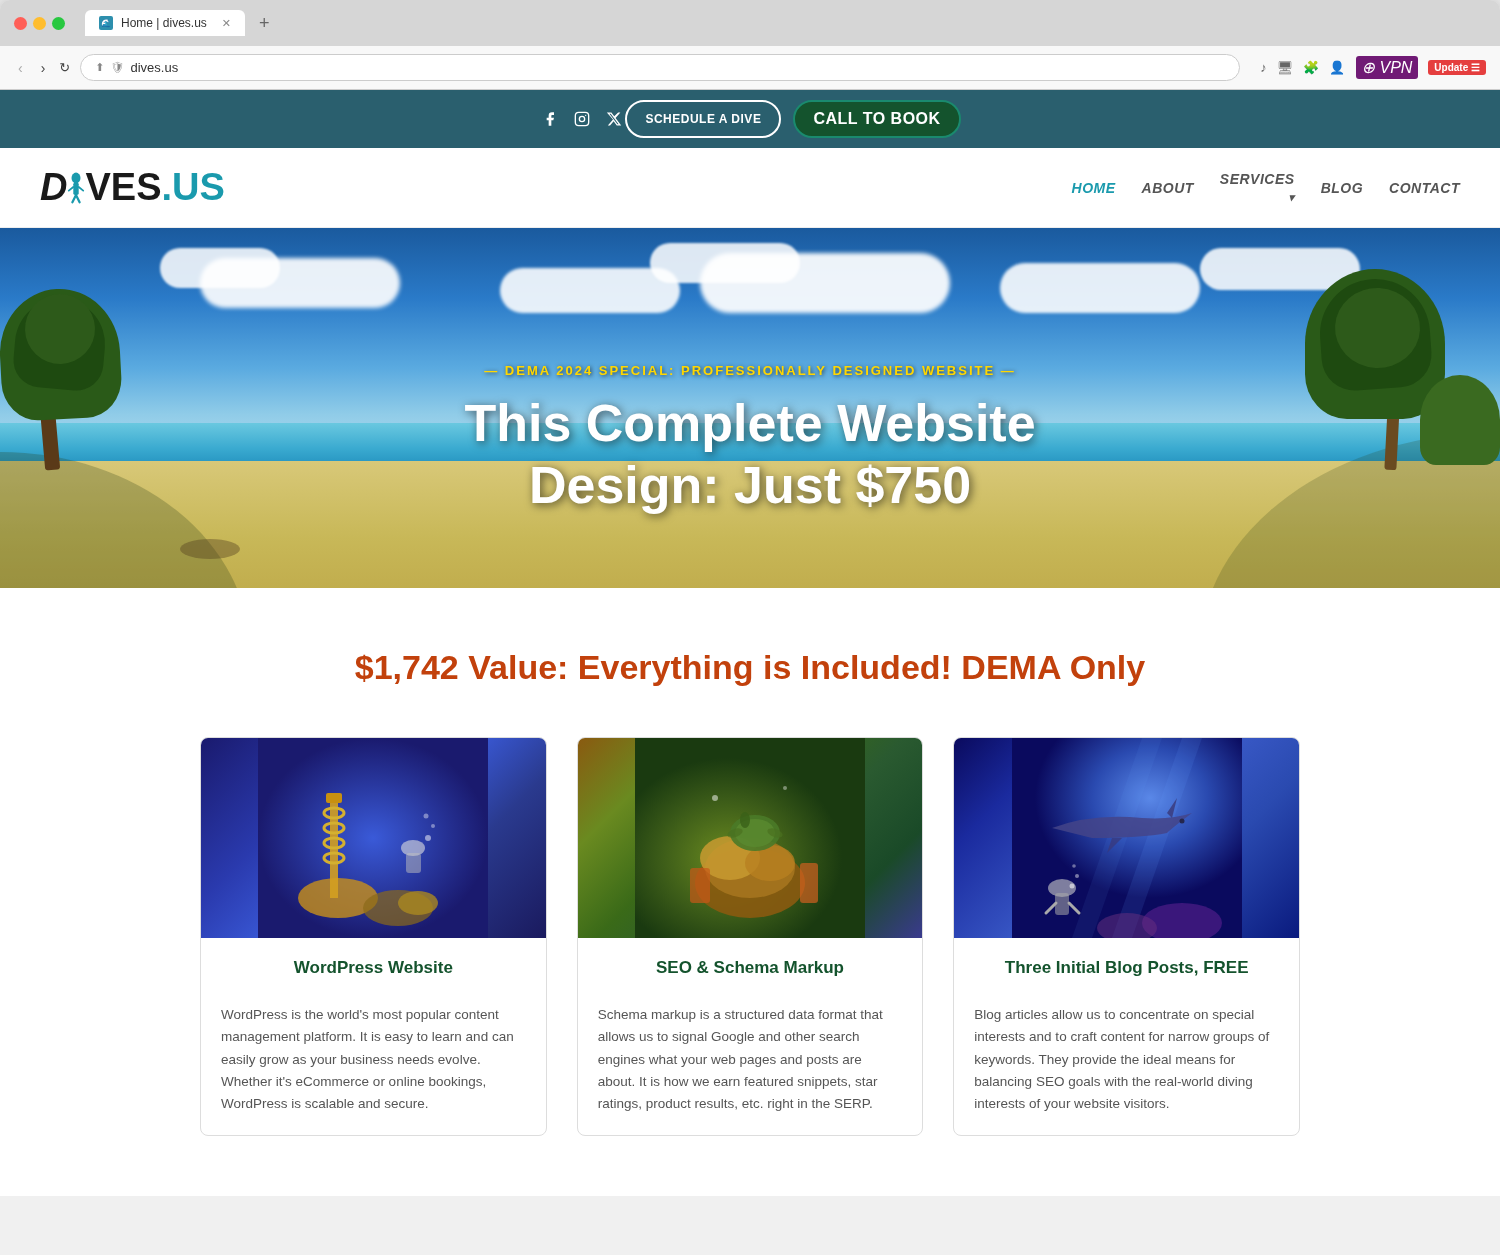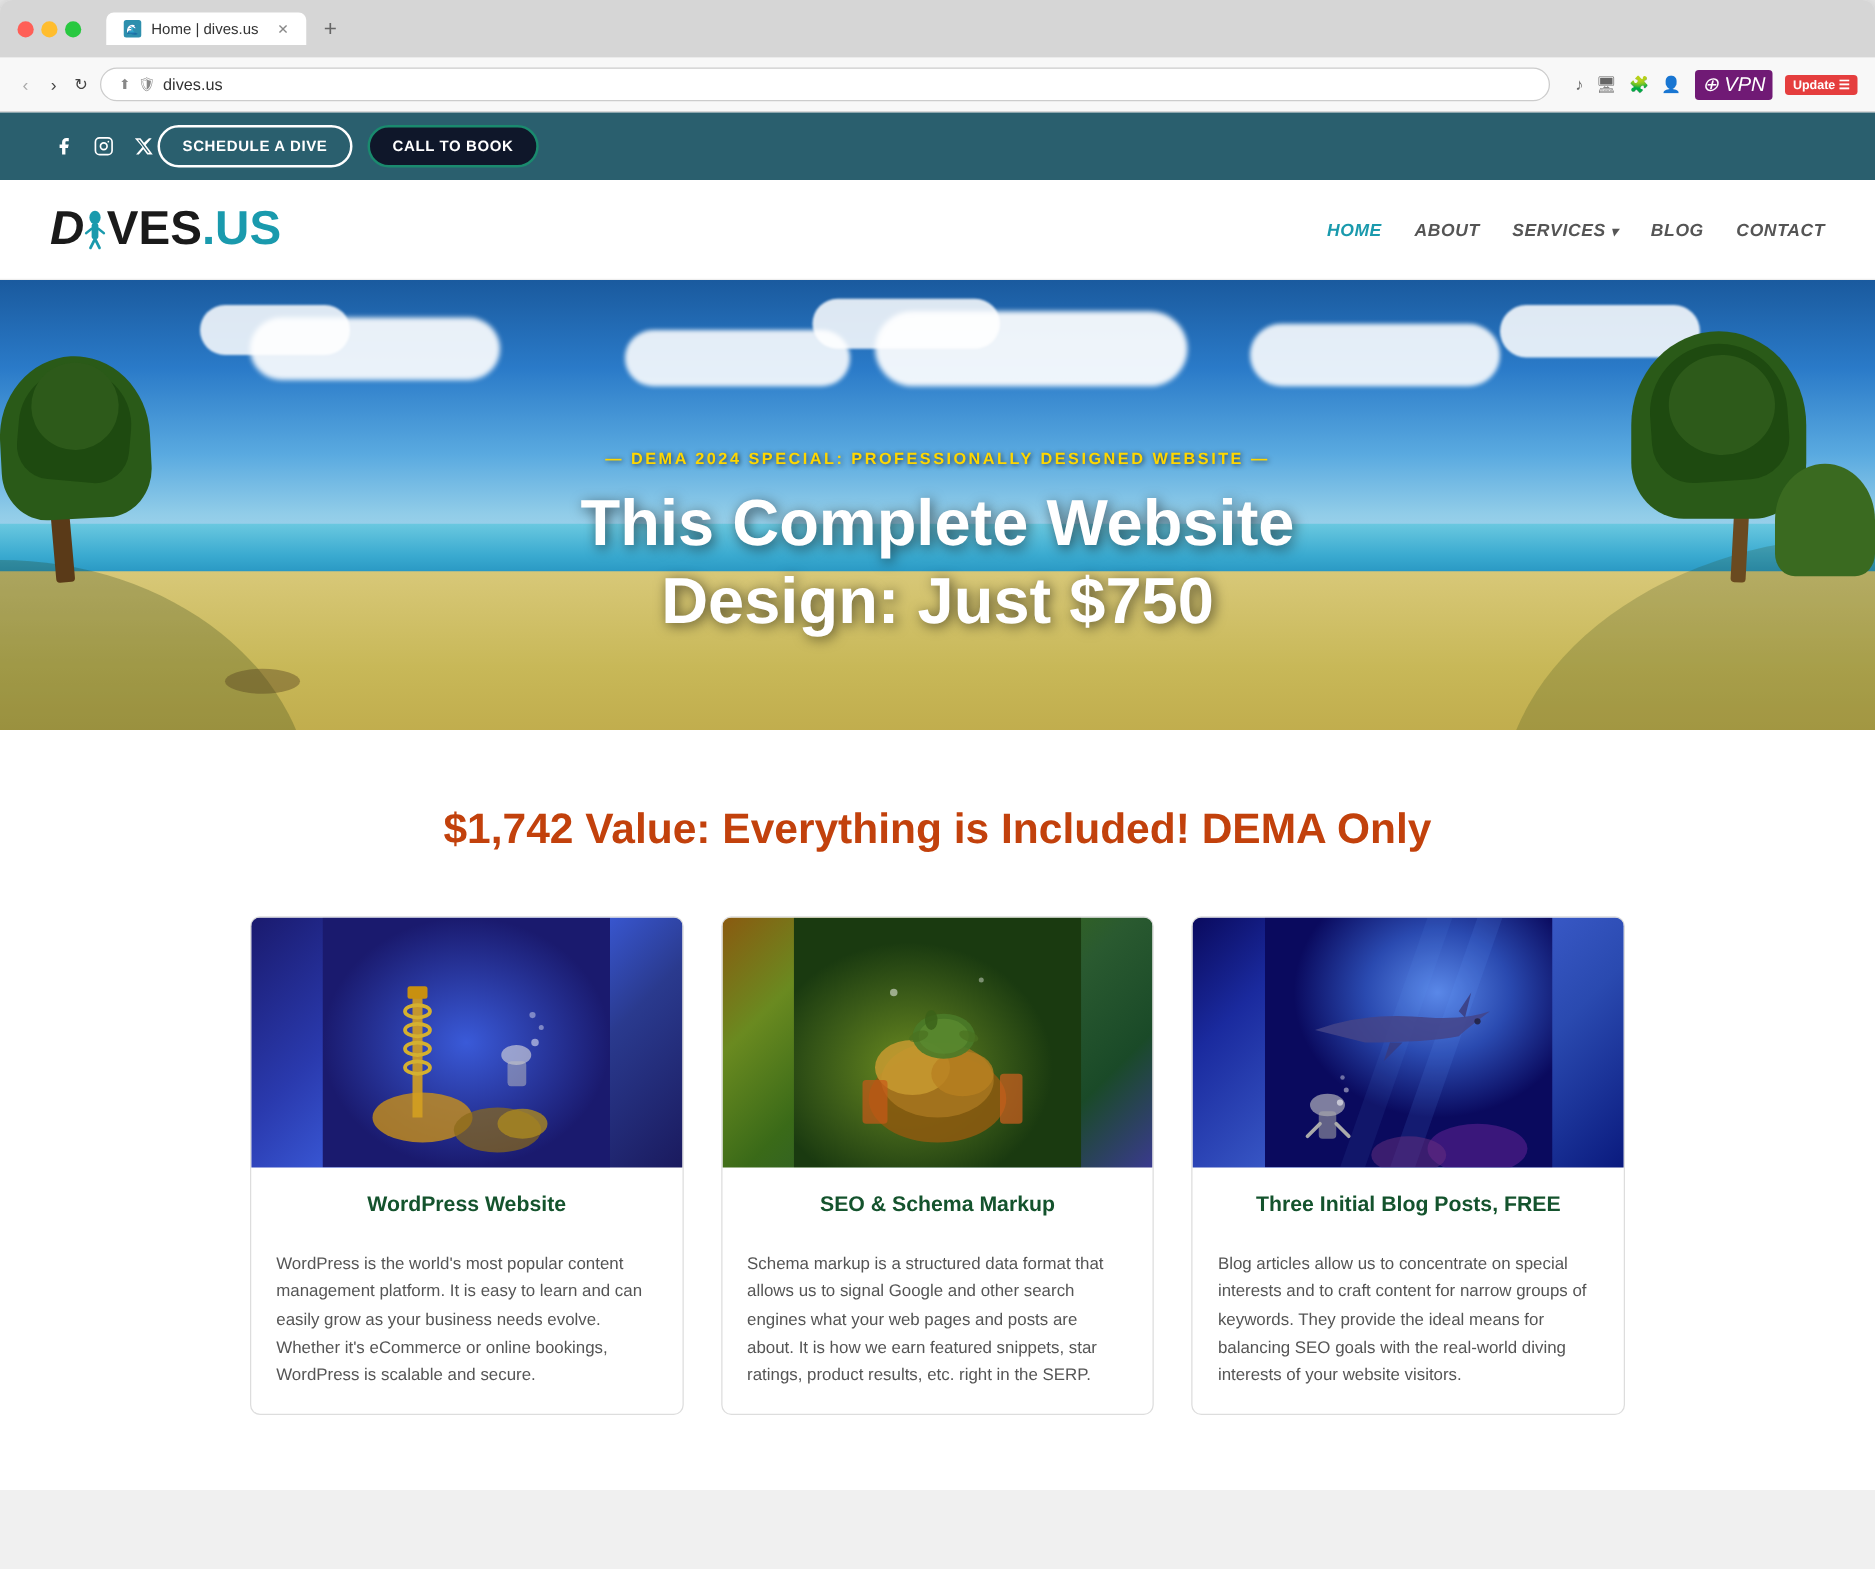--- a/index.html
+++ b/index.html
@@ -26,33 +26,33 @@
     .url-bar { flex: 1; background: white; border: 1px solid #ccc; border-radius: 20px; padding: 5px 14px; font-size: 13px; color: #333; display: flex; align-items: center; gap: 6px; }
     .url-icon { color: #888; font-size: 11px; }
     .browser-icons { display: flex; gap: 10px; align-items: center; margin-left: 10px; color: #666; font-size: 13px; }
     .vpn-badge { background: #701a75; color: white; font-size: 16px; padding: 2px 6px; border-radius: 3px; font-style: italic; }
     .update-badge { background: #e53e3e; color: white; font-size: 10px; padding: 2px 6px; border-radius: 3px; font-weight: bold; }
 
     
     .website { background: white; }
 
     
-    .top-bar { background: #2a5f6e; padding: 10px 40px; display: flex; align-items: center; justify-content: flex-start; }
+    .top-bar { background: #2a5f6e; padding: 10px 40px; display: flex; align-items: center; justify-content: center; }
     .social-icons { display: flex; gap: 10px; align-items: center; }
     .social-icon { color: white; font-size: 14px; cursor: pointer; width: 22px; height: 22px; display: flex; align-items: center; justify-content: center; }
     .top-buttons { display: flex; gap: 12px; }
     .btn-schedule { background: transparent; border: 2px solid white; color: white; padding: 8px 18px; border-radius: 25px; font-size: 12px; font-weight: 700; cursor: pointer; letter-spacing: 0.5px; text-transform: uppercase; }
-    .btn-call { background: #0f172a; border: 2px solid #1a8a6e; color: white; padding: 8px 18px; border-radius: 25px; font-size: 12px; font-weight: 700; cursor: pointer; letter-spacing: 0.5px; text-transform: uppercase; }
+    .btn-call { background: #14532d; border: 2px solid #1a8a6e; color: white; padding: 8px 18px; border-radius: 25px; font-size: 16px; font-weight: 700; cursor: pointer; letter-spacing: 0.5px; text-transform: uppercase; }
 
     
     .site-header { background: white; padding: 18px 40px; display: flex; align-items: center; justify-content: space-between; border-bottom: 1px solid #eee; }
     nav { display: flex; gap: 26px; align-items: center; font-style: italic; }
     .nav-item { font-size: 14px; font-weight: 600; color: #555; text-decoration: none; cursor: pointer; letter-spacing: 0.5px; text-transform: uppercase; }
     .nav-item.active { color: #1a9aad; }
-    .nav-item-services { display: flex; align-items: flex-end; gap: 4px; }
+    .nav-item-services { display: flex; align-items: flex-end; gap: 4px; flex-direction: column; }
     .nav-dropdown-arrow { font-size: 11px; color: #555; }
 
     
     .hero { position: relative; height: 360px; overflow: hidden; }
     .hero-text-overlay { position: absolute; top: 50%; left: 50%; transform: translate(-50%, -50%); text-align: center; z-index: 10; width: 600px; }
 
     
     .features-section { background: white; padding: 60px 40px; }
     .features-title { text-align: center; font-size: 34px; font-weight: 800; color: #c2410c; margin-bottom: 50px; }
     .features-grid { display: grid; grid-template-columns: 1fr 1fr 1fr; gap: 30px; max-width: 1100px; margin: 0 auto; }

